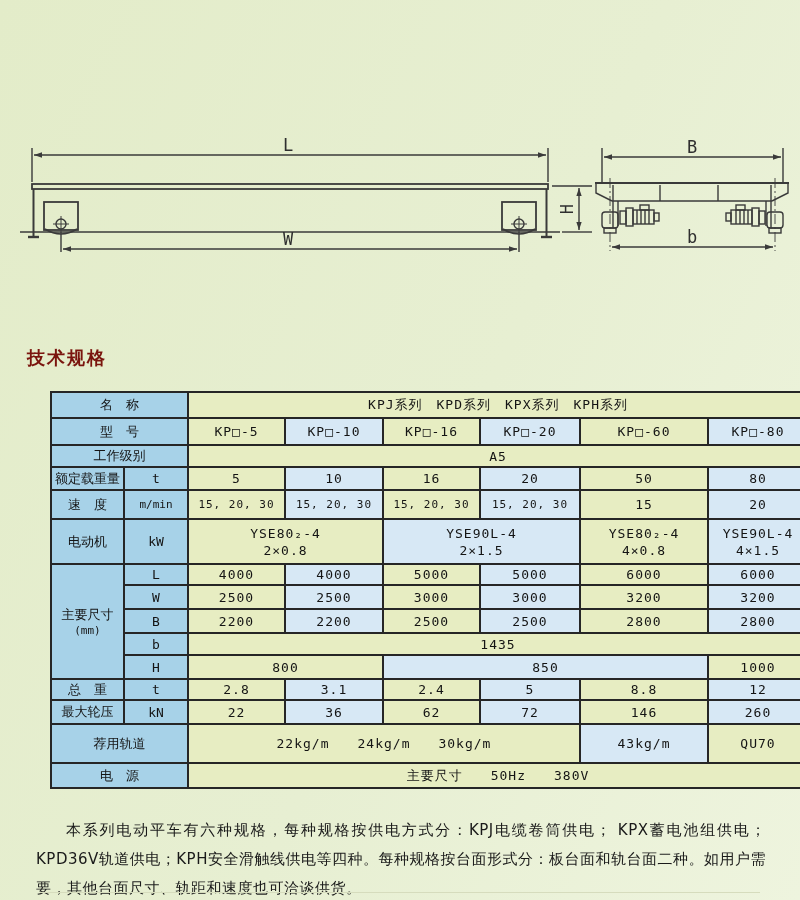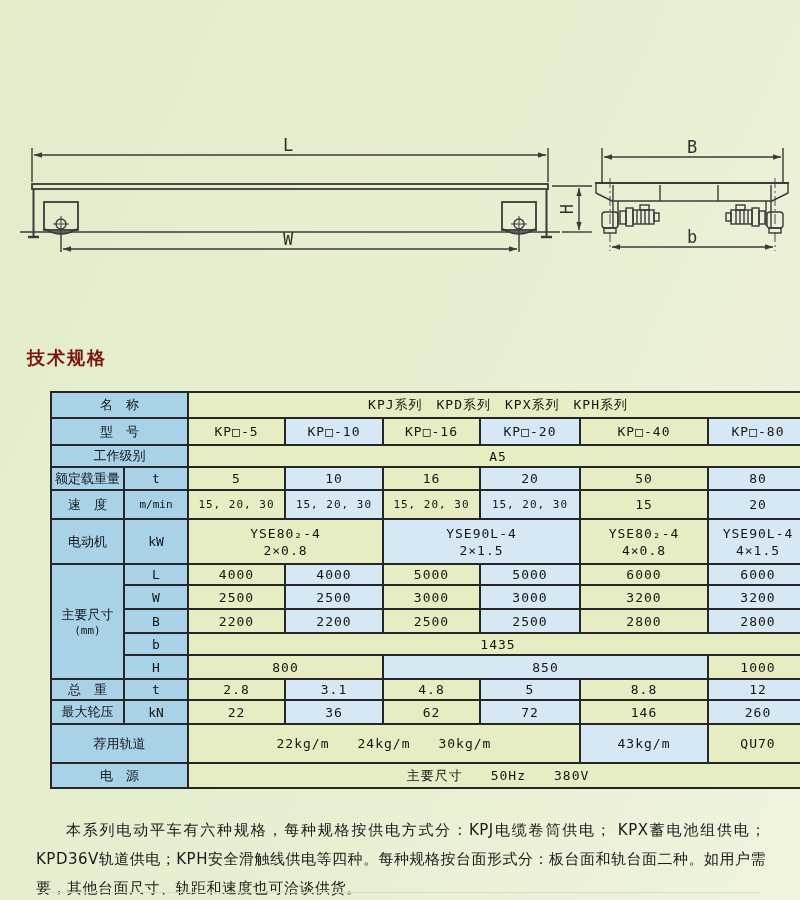--- a/index.html
+++ b/index.html
@@ -164,21 +164,21 @@
       <tr style="height:26px">
         <td class="lbl" colspan="2">名　称</td>
         <td class="g" colspan="6">KPJ系列　KPD系列　KPX系列　KPH系列</td>
       </tr>
       <tr style="height:27px">
         <td class="lbl" colspan="2">型　号</td>
         <td class="g">KP□-5</td>
         <td class="bl">KP□-10</td>
         <td class="g">KP□-16</td>
         <td class="bl">KP□-20</td>
-        <td class="g">KP□-40</td>
+        <td class="g">KP□-60</td>
         <td class="bl">KP□-80</td>
       </tr>
       <tr style="height:22px">
         <td class="lbl" colspan="2">工作级别</td>
         <td class="g" colspan="6">A5</td>
       </tr>
       <tr style="height:23px">
         <td class="lbl">额定载重量</td>
         <td class="lbl">t</td>
         <td class="g">5</td>
@@ -257,21 +257,21 @@
         <td class="lbl">H</td>
         <td class="g" colspan="2">800</td>
         <td class="bl" colspan="3">850</td>
         <td class="g">1000</td>
       </tr>
       <tr style="height:21px">
         <td class="lbl">总　重</td>
         <td class="lbl">t</td>
         <td class="g">2.8</td>
         <td class="bl">3.1</td>
-        <td class="g">4.8</td>
+        <td class="g">2.4</td>
         <td class="bl">5</td>
         <td class="g">8.8</td>
         <td class="bl">12</td>
       </tr>
       <tr style="height:24px">
         <td class="lbl">最大轮压</td>
         <td class="lbl">kN</td>
         <td class="g">22</td>
         <td class="bl">36</td>
         <td class="g">62</td>

